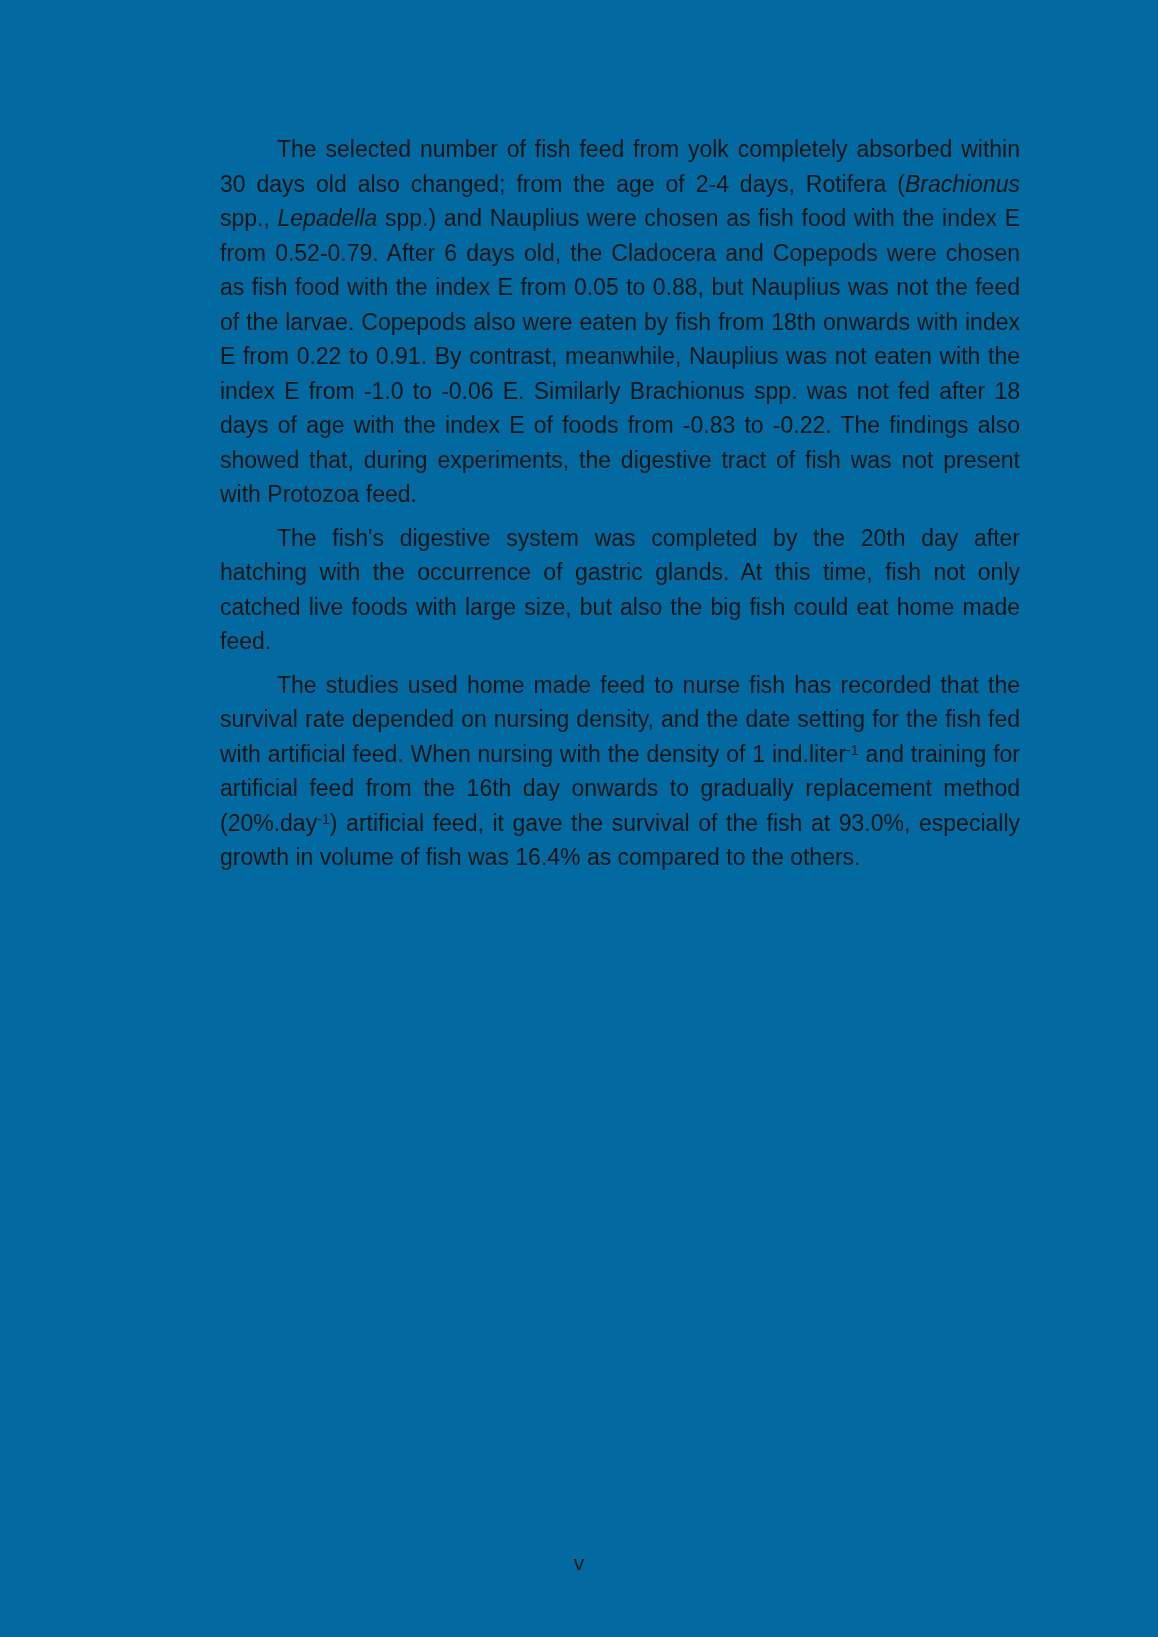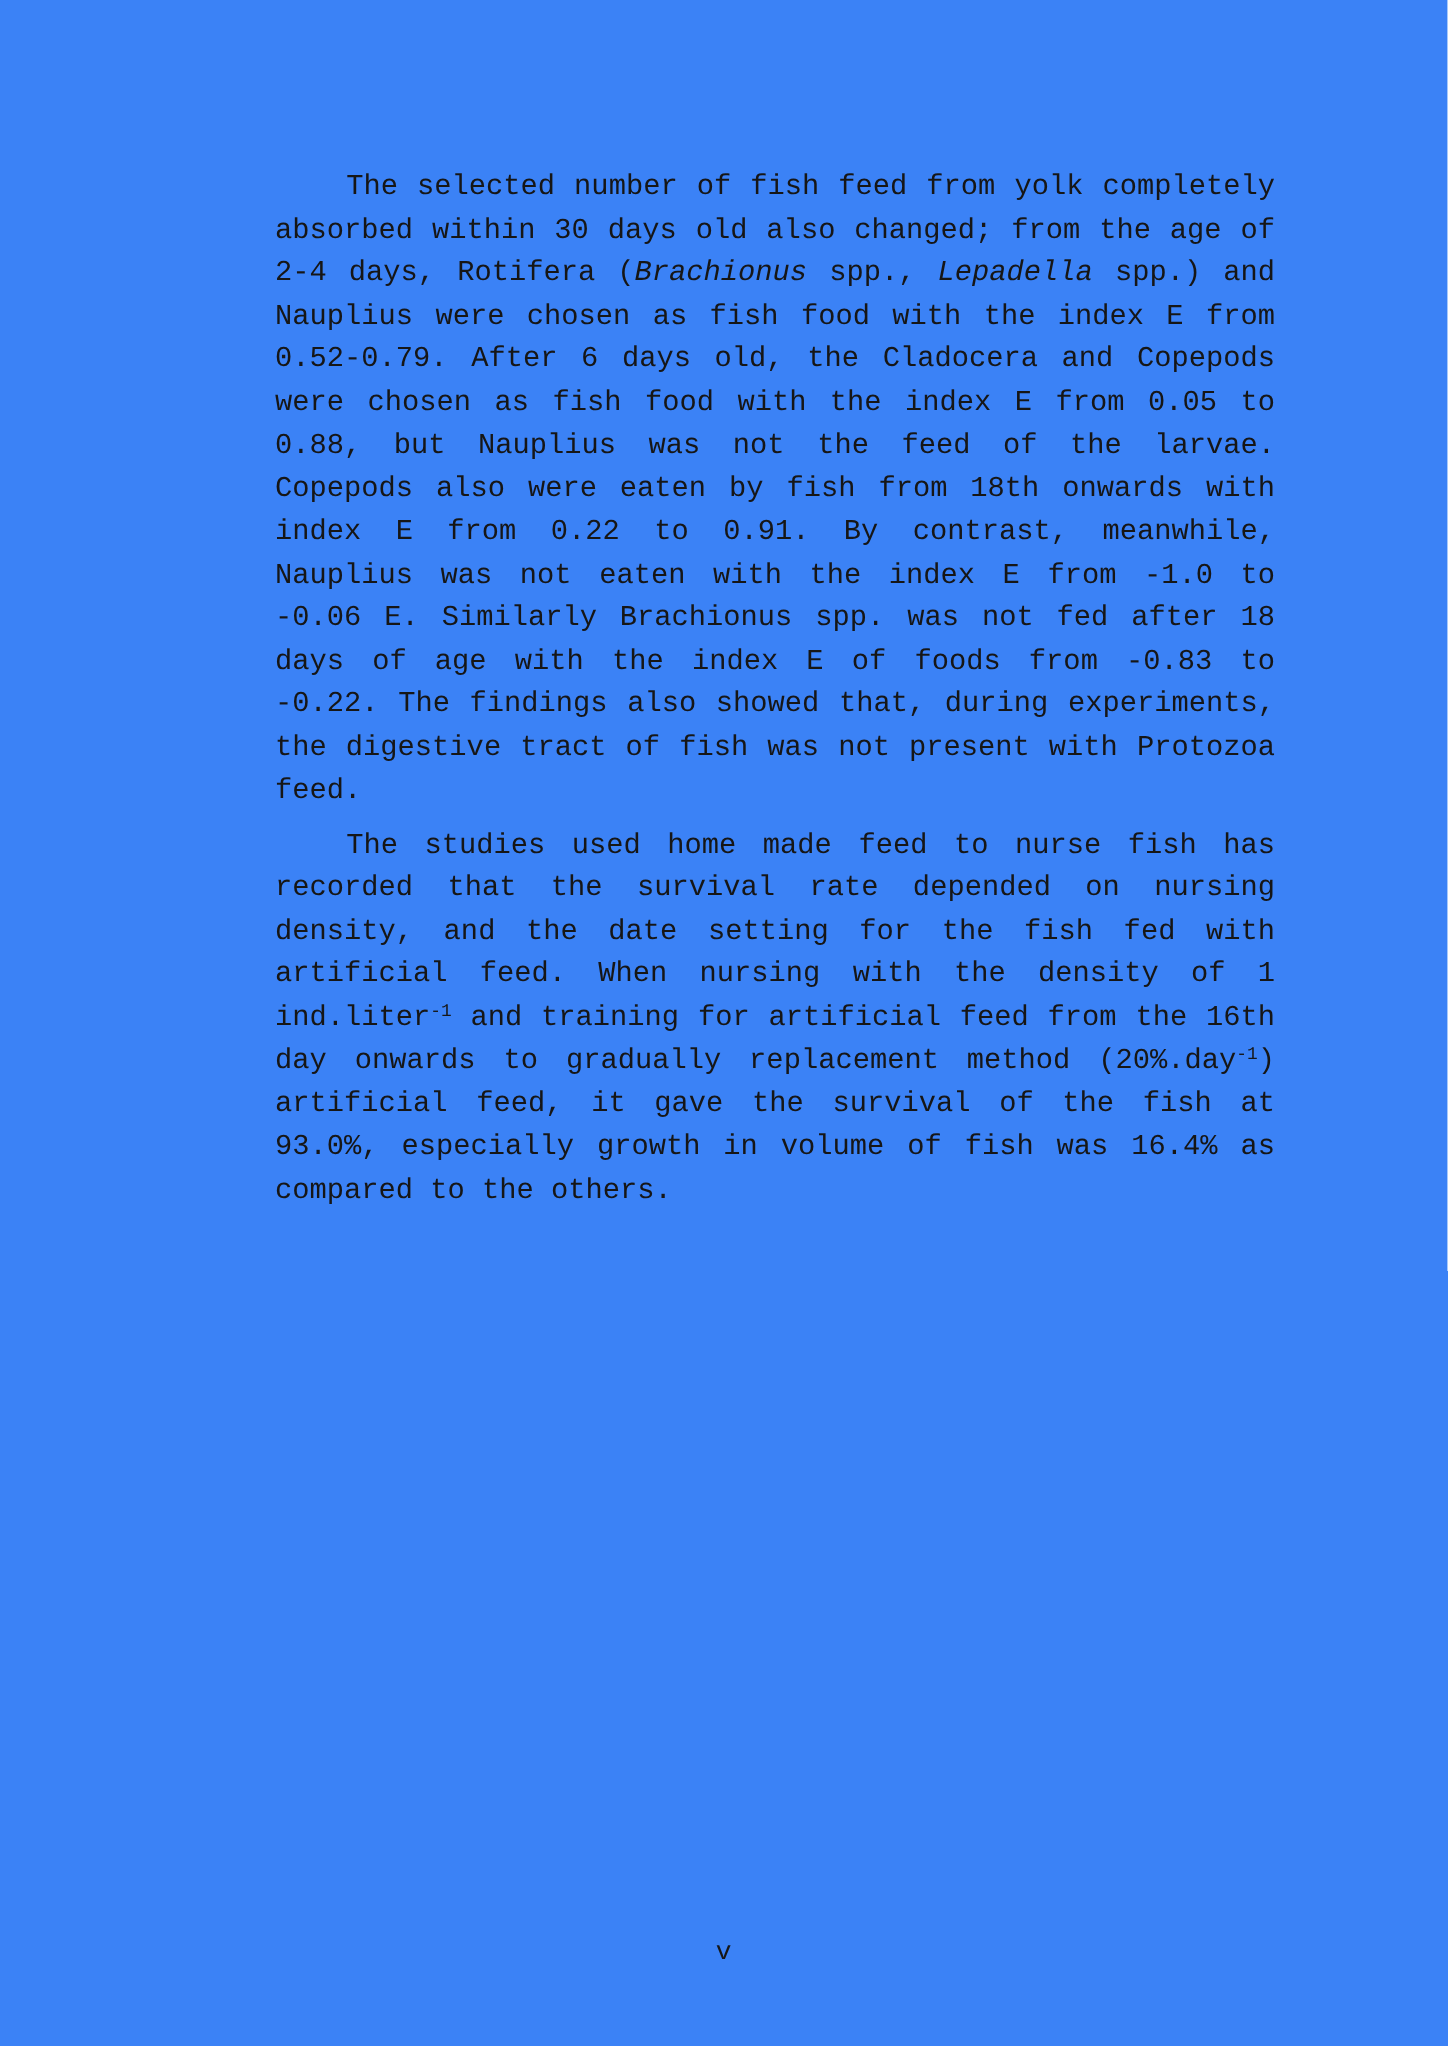--- a/index.html
+++ b/index.html
@@ -4,22 +4,22 @@
 <style>
   html, body {
     margin: 0;
     padding: 0;
     background: #ffffff;
   }
   .page {
     position: relative;
     width: 1158px;
     height: 1637px;
-    background: #3b82f6;
-    font-family: Liberation Mono, monospace;
+    background: #0369a1;
+    font-family: Liberation Sans, sans-serif;
     color: #161616;
     overflow: hidden;
   }
   .text-block {
     position: absolute;
     left: 220px;
     top: 132px;
     width: 800px;
     font-size: 23px;
     line-height: 34.5px;
@@ -53,20 +53,21 @@
 </style>
 </head>
 <body>
 
 <div class="page">
 
   <div class="text-block">
 
     <p><span>The selected number of fish feed from yolk completely absorbed within 30 days old also changed; from the age of 2-4 days, Rotifera (</span><span class="italic">Brachionus</span><span> spp., </span><span class="italic">Lepadella</span><span> spp.) and Nauplius were chosen as fish food with the index E from 0.52-0.79. After 6 days old, the Cladocera and Copepods were chosen as fish food with the index E from 0.05 to 0.88, but Nauplius was not the feed of the larvae. Copepods also were eaten by fish from 18th onwards with index E from 0.22 to 0.91. By contrast, meanwhile, Nauplius was not eaten with the index E from -1.0 to -0.06 E. Similarly Brachionus spp. was not fed after 18 days of age with the index E of foods from -0.83 to -0.22. The findings also showed that, during experiments, the digestive tract of fish was not present with Protozoa feed.</span></p>
 
+    <p><span>The fish's digestive system was completed by the 20th day after hatching with the occurrence of gastric glands. At this time, fish not only catched live foods with large size, but also the big fish could eat home made feed.</span></p>
 
     <p><span>The studies used home made feed to nurse fish has recorded that the survival rate depended on nursing density, and the date setting for the fish fed with artificial feed. When nursing with the density of 1 ind.liter</span><span class="sup">-1</span><span> and training for artificial feed from the 16th day onwards to gradually replacement method (20%.day</span><span class="sup">-1</span><span>) artificial feed, it gave the survival of the fish at 93.0%, especially growth in volume of fish was 16.4% as compared to the others.</span></p>
 
   </div>
 
   <div class="footer">
     <span>v</span>
   </div>
 
 </div>

